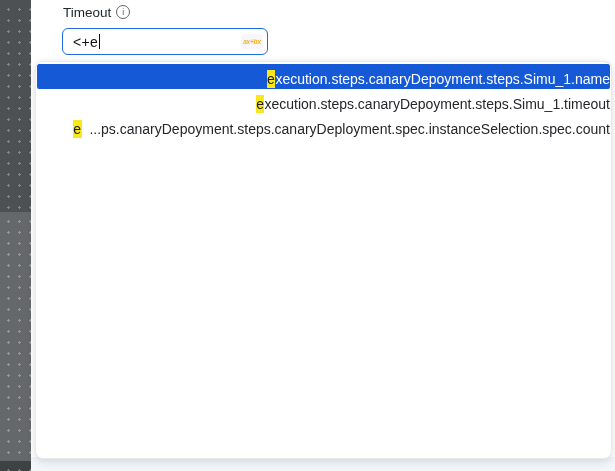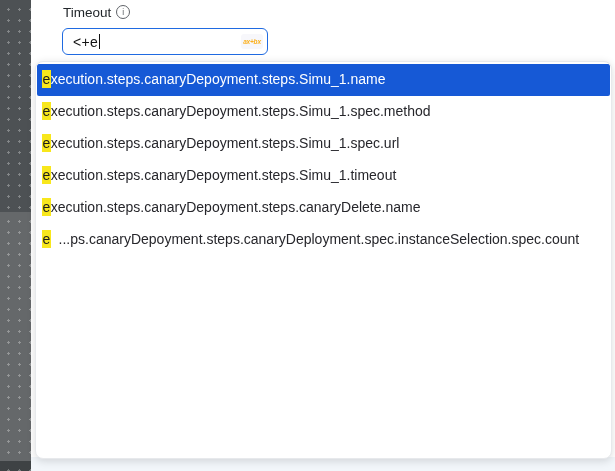--- a/index.html
+++ b/index.html
@@ -34,23 +34,23 @@
     letter-spacing:0.3px;white-space:pre;}
   .caret{width:1px;height:15px;background:#111;margin-left:1px;}
   .expr-badge{margin-left:auto;margin-right:4px;min-width:22px;height:15px;
     background:#f7f7fb;border-radius:3px;display:flex;align-items:center;justify-content:center;
     font-size:6.5px;font-style:italic;font-weight:bold;color:#fbb120;letter-spacing:-0.2px;}
   
   .dropdown{position:absolute;left:35px;top:61px;width:573px;height:392px;
     background:#ffffff;border:1px solid #e7e9ec;border-radius:8px;
     box-shadow:0 2px 8px rgba(0,0,0,0.14);
     padding:2px 1px;overflow:hidden;}
-  .dd-item{height:32px;line-height:30.15px;padding-left:5px;
+  .dd-item{height:25px;line-height:30.15px;padding-left:5px;
     font-size:14px;color:#26262b;white-space:nowrap;overflow:hidden;
-    border-radius:2px;}
+    border-radius:2px;text-align:right;}
   .dd-item.selected{background:#1659d6;color:#ffffff;}
   .hl{background:#f8e71c;color:#1c1c1c;padding:1px 0.5px;}
 </style>
 </head>
 <body>
 
 <div class="canvas-strip">
   <div class="strip-seg strip-top"></div>
   <div class="strip-seg strip-mid"></div>
   <div class="strip-seg strip-bottom"></div>
@@ -68,30 +68,27 @@
   <span class="input-text">&lt;+e</span>
   <span class="caret"></span>
   <span class="expr-badge">ax+bx</span>
 </div>
 
 <div class="dropdown">
 
   <div id="dd-list">
     <div class="dd-item selected"><span class="hl">e</span><span class="rest">xecution.steps.canaryDepoyment.steps.Simu_1.name</span></div>
 
-    <div class="dd-item"><span class="hl">e</span><span class="rest">xecution.steps.canaryDepoyment.steps.Simu_1.spec.method</span></div>
 
-    <div class="dd-item"><span class="hl">e</span><span class="rest">xecution.steps.canaryDepoyment.steps.Simu_1.spec.url</span></div>
 
     <div class="dd-item"><span class="hl">e</span><span class="rest">xecution.steps.canaryDepoyment.steps.Simu_1.timeout</span></div>
 
 
 
 
 
-    <div class="dd-item"><span class="hl">e</span><span class="rest">xecution.steps.canaryDepoyment.steps.canaryDelete.name</span></div>
 
 
 
     <div class="dd-item"><span class="hl">e</span><span class="rest">&nbsp;&nbsp;...ps.canaryDepoyment.steps.canaryDeployment.spec.instanceSelection.spec.count</span></div>
 
   </div>
 </div>
 
 </body></html>

